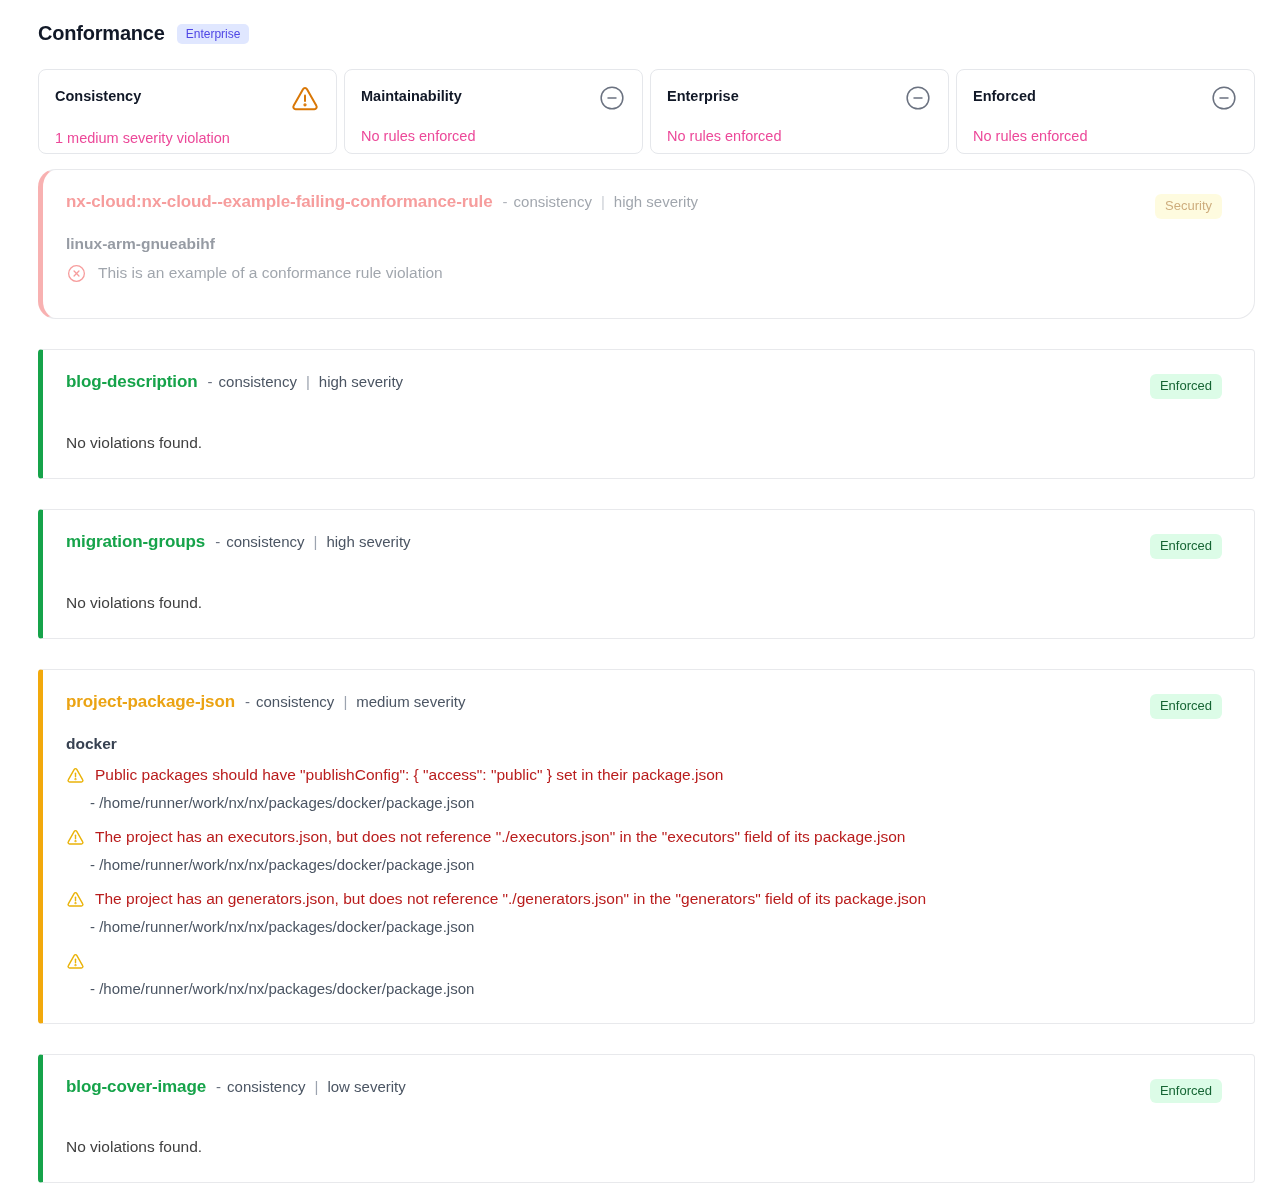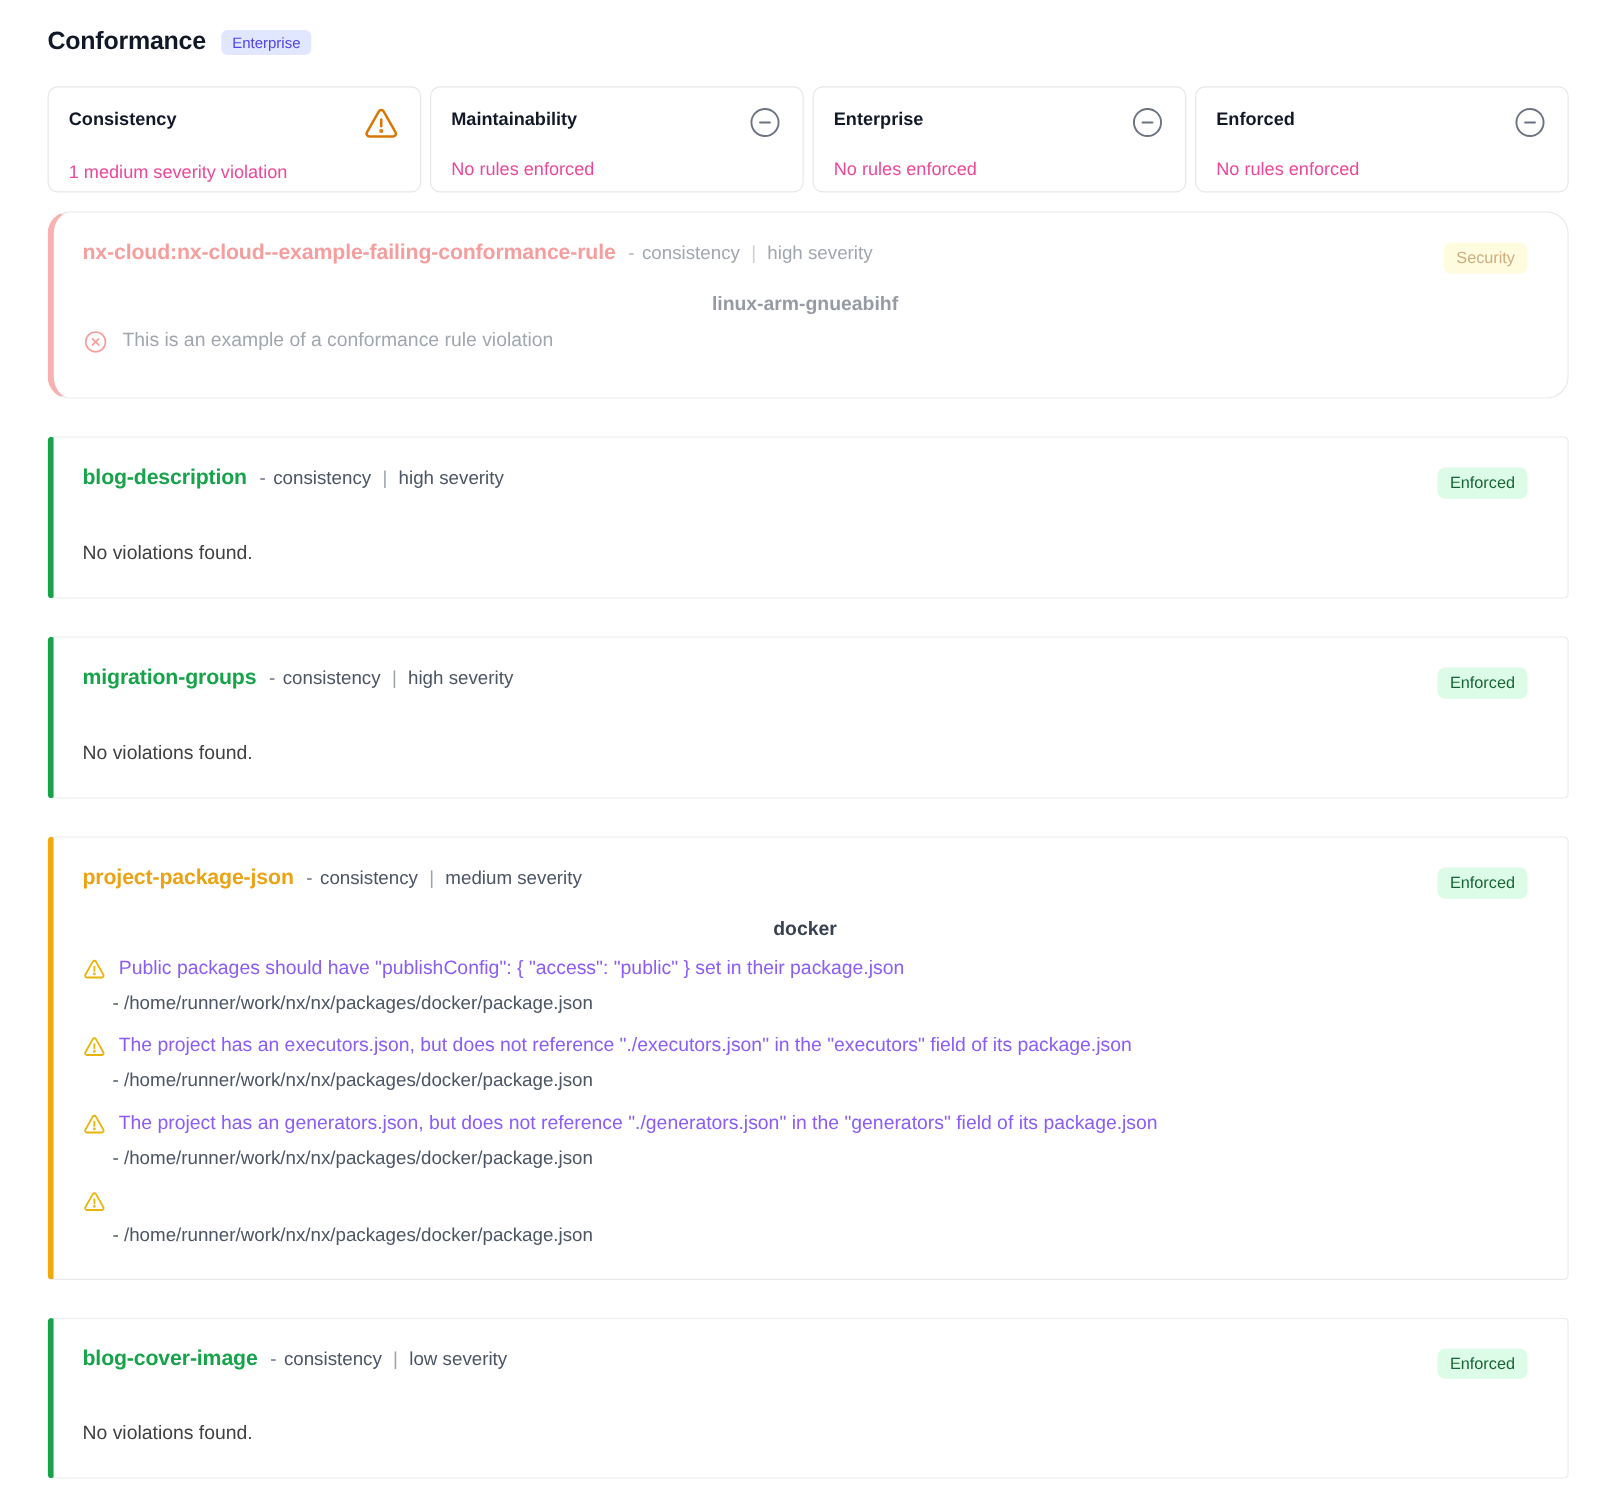--- a/index.html
+++ b/index.html
@@ -47,25 +47,25 @@
   .meta-dash { color:#6b7280; font-size:15px; margin:0 6px 0 10px; }
   .meta { color:#4b5563; font-size:15px; }
   .meta-pipe { color:#9ca3af; font-size:15px; margin:0 9px; }
   .badge {
     font-size:13px; padding:4px 10px; border-radius:6px; line-height:1.3;
     flex:none; margin-top:2px;
   }
   .badge.enforced  { background:#dcfce7; color:#166534; }
   .badge.evaluated { background:#fef9c3; color:#a16207; }
   .rule-body { margin-top:35px; font-size:15.5px; color:#404040; }
-  .project-name { margin-top:16px; font-size:15.5px; font-weight:700; color:#374151;text-align:center; }
+  .project-name { margin-top:16px; font-size:15.5px; font-weight:700; color:#374151; }
   .violation-row { display:flex; align-items:center; gap:11px; margin-top:10px; font-size:15.5px; color:#4b5563; }
   
   .violation-item { margin-top:13px; }
-  .violation-line { display:flex; align-items:center; gap:10px; font-size:15.5px; color:#8b5cf6; }
+  .violation-line { display:flex; align-items:center; gap:10px; font-size:15.5px; color:#b91c1c; }
   .violation-path { margin-left:24px; margin-top:9px; font-size:15px; color:#4b5563; margin-bottom:17px; }
   .violation-item:last-child .violation-path { margin-bottom:0; }
 </style>
 </head>
 <body>
 
 <header class="page-header">
   <h1 class="page-title">Conformance</h1>
   <span class="enterprise-badge">Enterprise</span>
 </header>

